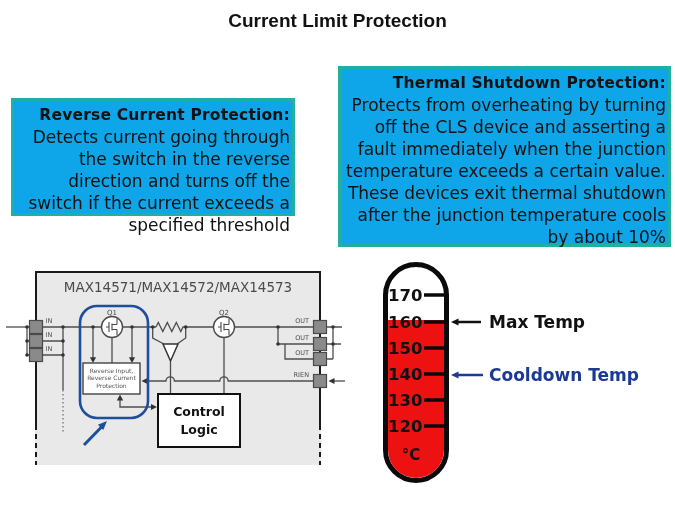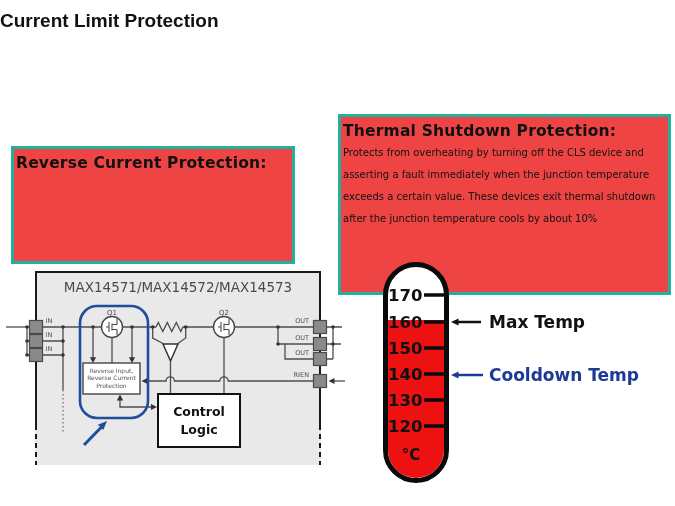--- a/index.html
+++ b/index.html
@@ -1,43 +1,43 @@
 <!DOCTYPE html>
 <html><head>
 <meta charset="utf-8">
 <style>
   html,body{margin:0;padding:0;}
   body{
     width:675px;height:506px;position:relative;background:#ffffff;
     font-family:"DejaVu Sans",sans-serif;overflow:hidden;
   }
   .slide-title{
-    position:absolute;top:10px;left:0;width:675px;
+    position:absolute;top:10px;left:0;width:675px;text-align:center;
     font-family:"Liberation Sans",sans-serif;font-weight:bold;font-size:19px;color:#111;
   }
   .info-box{
-    position:absolute;box-sizing:border-box;background:#ef4444;
-    border:3px solid #1fb0a2;text-align:left;color:#111;
+    position:absolute;box-sizing:border-box;background:#0ea5e9;
+    border:3px solid #1fb0a2;text-align:right;color:#111;
     padding:3px 2px;
-    margin-top:48px;
   }
   .info-box .ib-head{font-weight:bold;font-size:15.5px;line-height:22px;letter-spacing:.2px;}
-  .info-box .ib-body{font-size:10px;line-height:22px;}
+  .info-box .ib-body{font-size:17px;line-height:22px;}
   #box-reverse{left:11px;top:98px;width:284px;height:118px;}
   #box-thermal{left:338px;top:66px;width:333px;height:181px;}
   svg text{font-family:"DejaVu Sans",sans-serif;}
   .abs{position:absolute;}
 </style>
 </head>
 <body>
 
 <div class="slide-title">Current Limit Protection</div>
 
 <div class="info-box" id="box-reverse">
   <div class="ib-head">Reverse Current Protection:</div>
+  <div class="ib-body">Detects current going through the switch in the reverse direction and turns off the switch if the current exceeds a specified threshold</div>
 </div>
 
 <div class="info-box" id="box-thermal">
   <div class="ib-head">Thermal Shutdown Protection:</div>
   <div class="ib-body">Protects from overheating by turning off the CLS device and asserting a fault immediately when the junction temperature exceeds a certain value. These devices exit thermal shutdown after the junction temperature cools by about 10%</div>
 </div>
 
 <svg class="abs" style="left:0;top:255px" width="360" height="251" viewBox="0 0 360 251">
 
   <rect x="35" y="16" width="286" height="194" fill="#e9e9e9"></rect>

